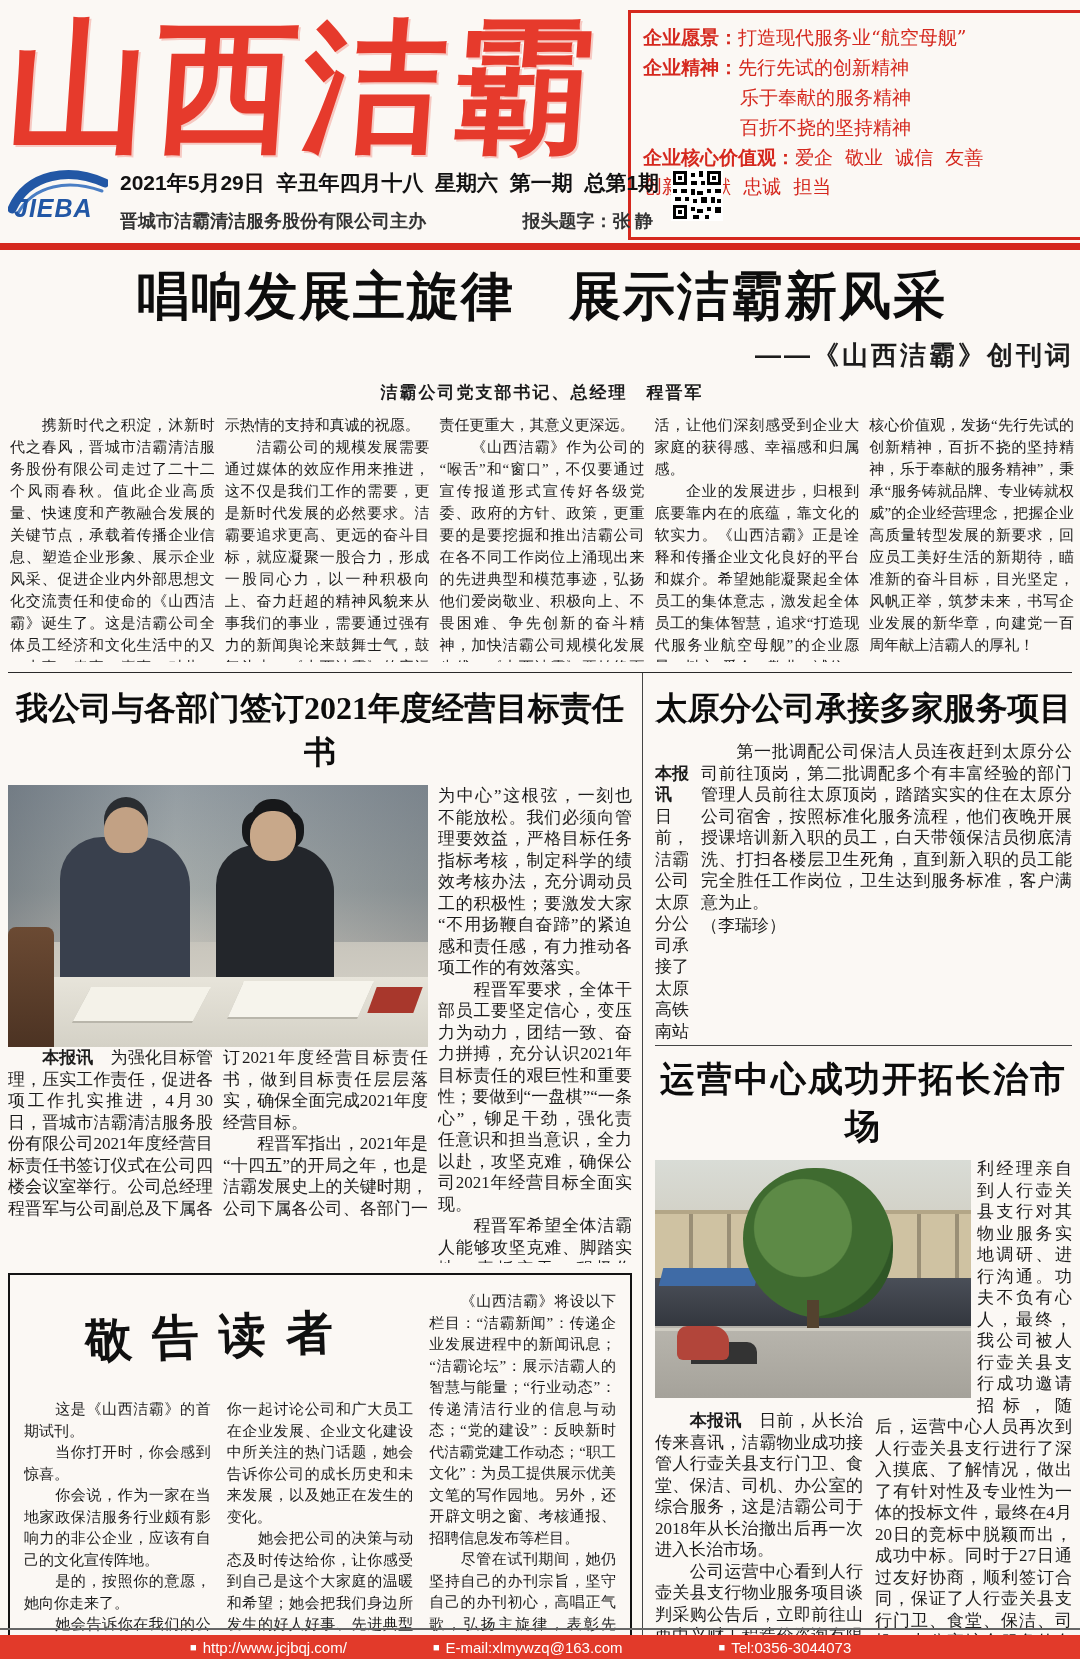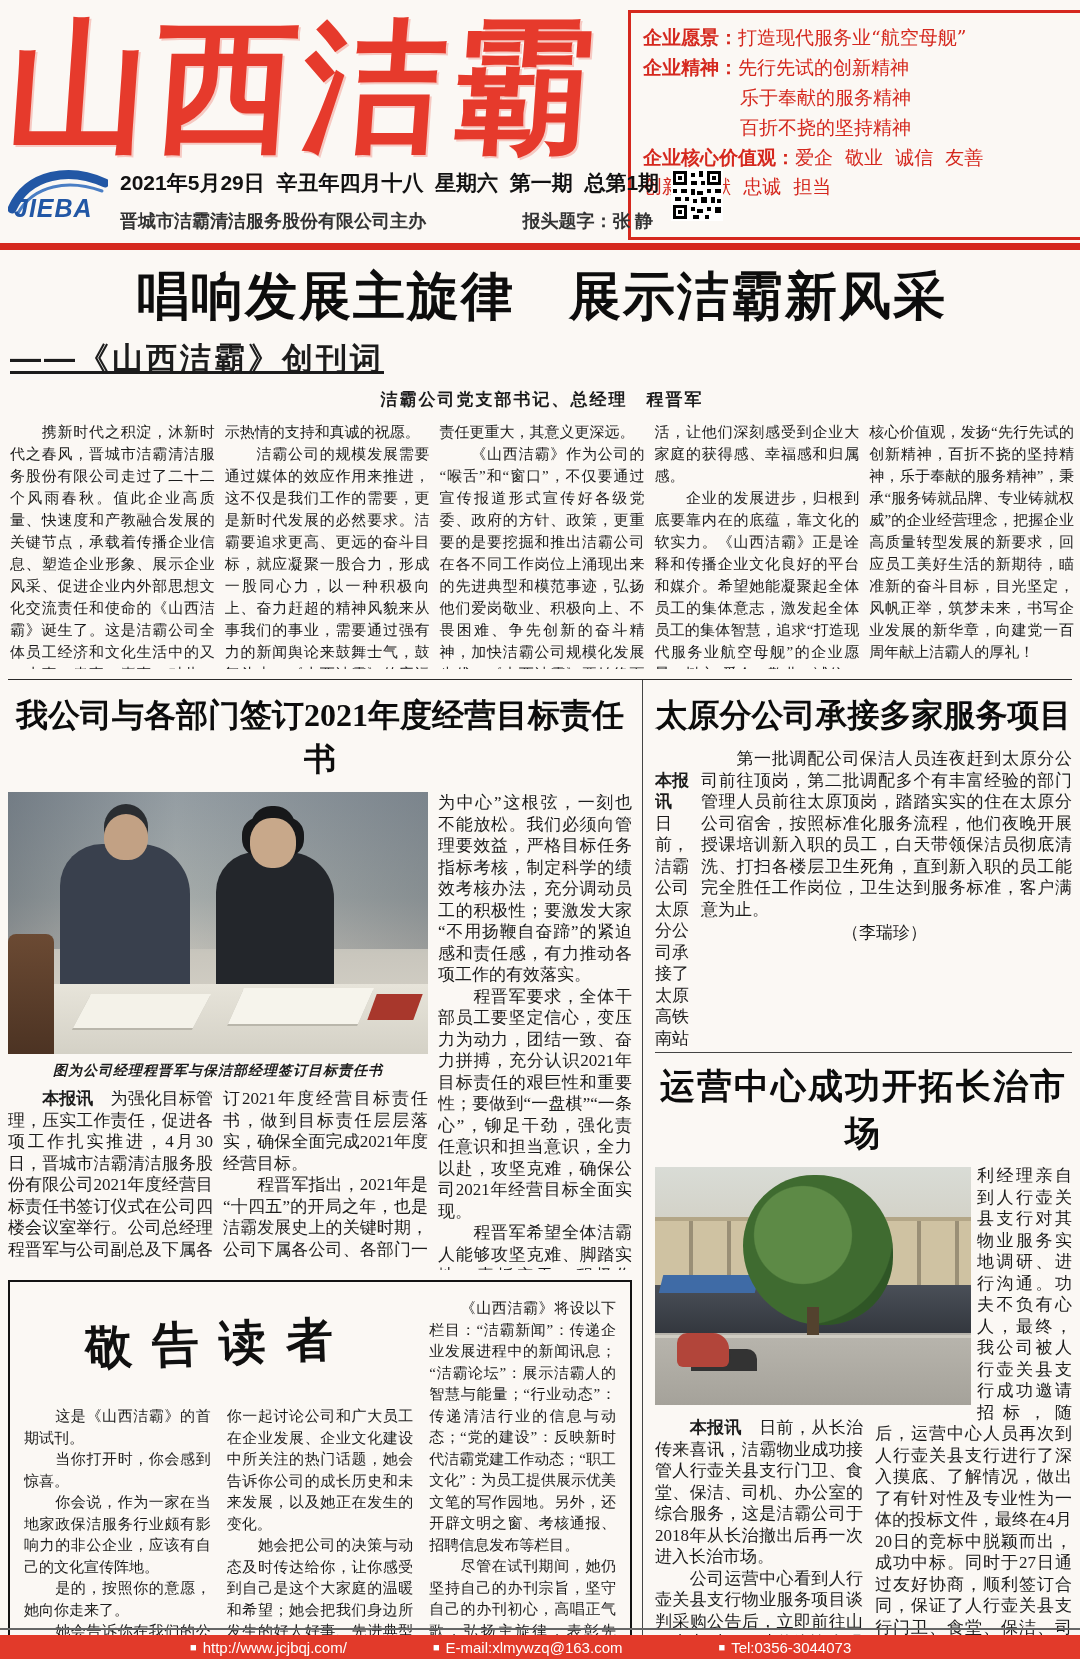--- a/index.html
+++ b/index.html
@@ -38,36 +38,36 @@
   .vline .vtext  { font-family:"DejaVu Serif",serif; }
   .vline:nth-child(3), .vline:nth-child(4) { padding-left:5.1em; }
   .vline:nth-child(7) { padding-left:8.1em; }
   .red-rule { height:7px; background:#d5281e; margin-top:3px; }
   
   .lead { padding:6px 6px 0 10px; }
   .lead-headline {
     text-align:center; font-family:"Liberation Sans","DejaVu Sans",sans-serif;
     font-size:52px; font-weight:900; letter-spacing:2px; color:#0d0d0d; margin-top:6px; white-space:pre;
   }
-  .lead-subhead { text-align:left; font-family:"Liberation Sans",sans-serif; font-size:31px; font-weight:bold; letter-spacing:3px; margin-top:6px;text-decoration:underline; }
+  .lead-subhead { text-align:right; font-family:"Liberation Sans",sans-serif; font-size:26px; font-weight:bold; letter-spacing:3px; margin-top:6px; }
   .lead-byline { text-align:center; font-size:17px; font-weight:bold; letter-spacing:2px; margin-top:8px; font-family:"DejaVu Serif",serif; }
   .lead-cols { display:flex; gap:10px; margin-top:10px; height:248px; overflow:hidden; }
   .lead-col { flex:1; font-size:15px; line-height:22px; text-align:justify; white-space:pre-line; }
   .thin-rule { border-top:1px solid #2a2a2a; margin:10px 8px 0 8px; }
   
   .band { display:flex; padding:0 8px; align-items:stretch; }
   .band-left { width:634px; padding-right:10px; }
   .band-right { flex:1; padding-left:12px; border-left:1px solid #444; }
   .h-band { text-align:center; font-weight:900; color:#0c0c0c; font-family:"Liberation Serif",serif; }
   .h-sign { font-size:32px; margin:14px 0 10px 0; letter-spacing:0; }
   .h-ty { font-size:32px; margin:14px 0 10px 0; }
   .h-cz { font-size:35px; margin:10px 0 8px 0; letter-spacing:2px; }
   .col-text { font-size:17px; line-height:21.5px; text-align:justify; white-space:pre-line; }
   .lede { font-weight:bold; font-family:"Liberation Sans",sans-serif; }
-  .author-line { text-align:center; padding-right:4px; margin-top:2px; }
+  .author-line { text-align:left; padding-right:4px; margin-top:2px; }
   
   .sign-body { display:flex; gap:10px; height:478px; overflow:hidden; }
   .sign-main { width:420px; flex:none; }
   .photo1 { width:420px; height:262px; position:relative; overflow:hidden;
     background:linear-gradient(180deg,#97a0a6 0%,#aab0ae 40%,#c9c6bd 62%,#dcd8cd 100%); }
   .p1-wallshade { position:absolute; left:0; top:0; width:100%; height:60%;
     background:linear-gradient(90deg,rgba(70,80,92,.45),rgba(120,128,132,.1) 40%,rgba(70,80,92,.35)); }
   .p1-person-left { position:absolute; left:52px; top:52px; width:130px; height:150px;
     background:#39404d; border-radius:42px 50px 8px 8px; }
   .p1-head-left { position:absolute; left:96px; top:22px; width:44px; height:46px;
@@ -239,21 +239,20 @@
             <div class="p1-person-left"></div>
             <div class="p1-head-left"></div>
             <div class="p1-person-right"></div>
             <div class="p1-head-right"></div>
             <div class="p1-desk"></div>
             <div class="p1-paper1"></div>
             <div class="p1-paper2"></div>
             <div class="p1-redbook"></div>
             <div class="p1-chair"></div>
           </div>
-          <div class="photo-caption">图为公司经理程晋军与保洁部经理签订目标责任书</div>
           <div class="sign-cols">
             <p class="col-text"><b class="lede">　　本报讯</b><span>　为强化目标管理，压实工作责任，促进各项工作扎实推进，4月30日，晋城市洁霸清洁服务股份有限公司2021年度经营目标责任书签订仪式在公司四楼会议室举行。公司总经理程晋军与公司副总及下属各单位经理现场签</span></p>
             <p class="col-text">订2021年度经营目标责任书，做到目标责任层层落实，确保全面完成2021年度经营目标。
 　　程晋军指出，2021年是“十四五”的开局之年，也是洁霸发展史上的关键时期，公司下属各公司、各部门一定要树立危机意识，绷紧“一切以效益</p>
           </div>
         </div>
         <div class="sign-col3">
           <p class="col-text">为中心”这根弦，一刻也不能放松。我们必须向管理要效益，严格目标任务指标考核，制定科学的绩效考核办法，充分调动员工的积极性；要激发大家“不用扬鞭自奋蹄”的紧迫感和责任感，有力推动各项工作的有效落实。
 　　程晋军要求，全体干部员工要坚定信心，变压力为动力，团结一致、奋力拼搏，充分认识2021年目标责任的艰巨性和重要性；要做到“一盘棋”“一条心”，铆足干劲，强化责任意识和担当意识，全力以赴，攻坚克难，确保公司2021年经营目标全面实现。
 　　程晋军希望全体洁霸人能够攻坚克难、脚踏实地、真抓实干、积极作为，在开源节流上下功夫，在提质增效上下功夫，在追求公司效益上下功夫。全力以赴抓好各项目标任务的落实，努力营造进取向上的工作氛围，开创各项工作崭新局面。</p>

